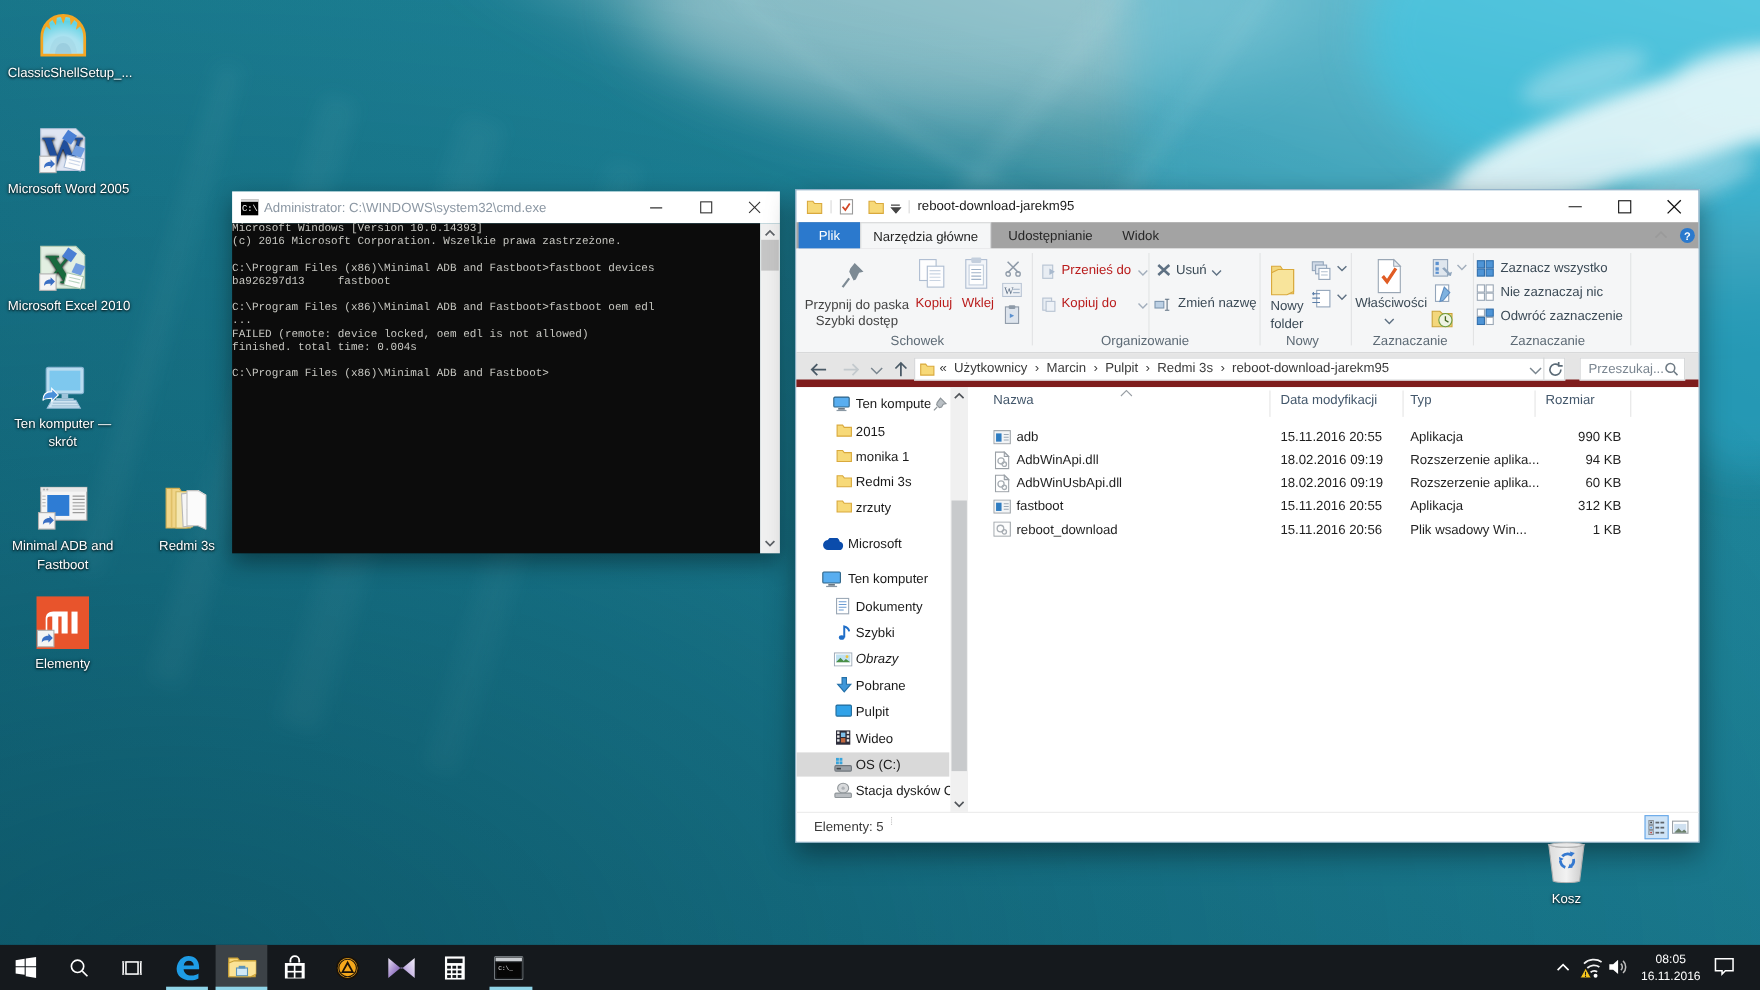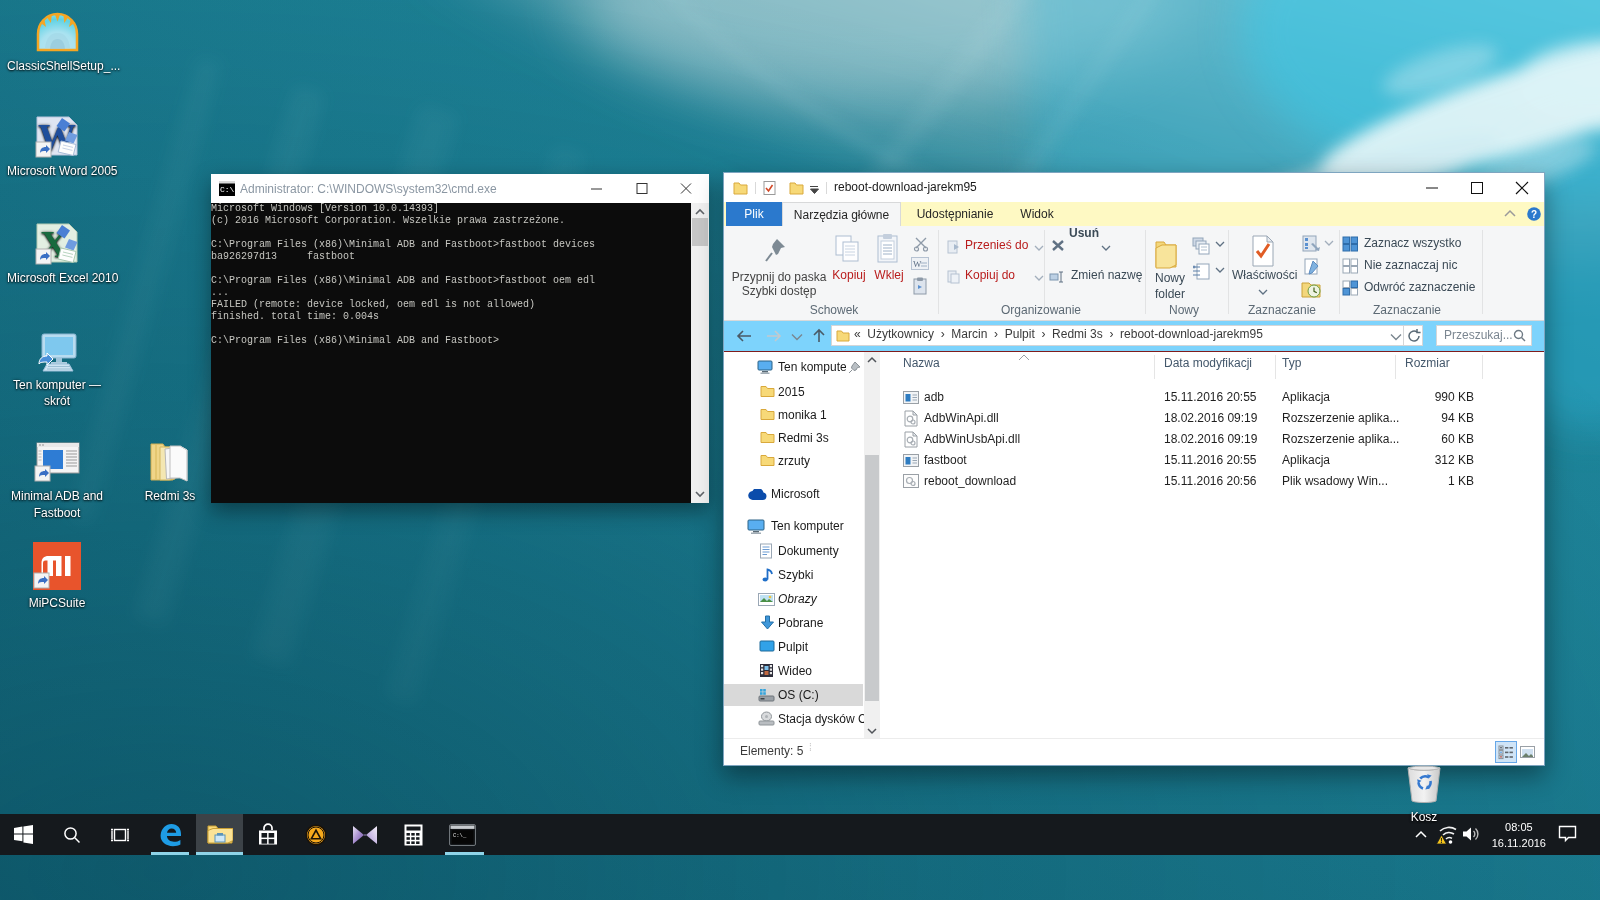--- a/index.html
+++ b/index.html
@@ -17,43 +17,43 @@
   #cmd .body{position:absolute;left:0;top:29px;width:480px;height:300px;background:#0c0c0c;
     font-family:"Liberation Mono",monospace;font-size:10px;line-height:12px;color:#c6c6c0;
     white-space:pre;overflow:hidden;}
   #cmd .sbar{position:absolute;right:0;top:29px;width:18px;height:300px;background:#f0f0f0;}
   
   #exp{position:absolute;left:723px;top:172px;width:822px;height:594px;background:#fff;
     border:1px solid #7ea5c0;box-sizing:border-box;box-shadow:0 10px 24px rgba(0,0,0,.4);
     font-size:12px;color:#1a1a1a;}
   .capbtn{position:absolute;top:0;height:29px;width:45px;text-align:center;line-height:29px;color:#171717;}
   
-  #tabs{position:absolute;left:0;top:29px;right:0;height:24px;background:#fef9c3;}
+  #tabs{position:absolute;left:0;top:29px;right:0;height:24px;background:#a3a3a3;}
   .tab{position:absolute;top:0;height:24px;line-height:24px;font-size:12px;white-space:nowrap;color:#262626;text-align:center;}
   
   #ribbon{position:absolute;left:0;top:53px;right:0;height:94px;background:#f5f6f7;
     border-bottom:1px solid #d8d9da;box-sizing:content-box;}
   .rsep{position:absolute;top:4px;height:84px;width:1px;background:#e2e3e4;}
   .rlabel{position:absolute;font-size:12px;color:#5d6a75;text-align:center;bottom:3px;}
   .rtxt{font-size:12px;white-space:nowrap;color:#3b4a56;}
   .rtxt.dis{color:#b91c1c;}
   
-  #addr{position:absolute;left:0;top:148px;right:0;height:31px;background:#7dd3fc;border-bottom:1px solid #7f1d1d;box-sizing:border-box;}
+  #addr{position:absolute;left:0;top:148px;right:0;height:31px;background:#e5e5e5;border-bottom:7px solid #7f1d1d;box-sizing:border-box;}
   .abox{position:absolute;top:4px;height:21px;border:1px solid #d4d6d8;background:#fff;box-sizing:border-box;}
   
   #side{position:absolute;left:0;top:179px;width:140px;bottom:26px;background:#fff;font-size:12px;overflow:hidden;}
   .srow{position:absolute;left:0;width:140px;height:22px;line-height:22px;white-space:nowrap;overflow:hidden;}
   #sscroll{position:absolute;left:140px;top:179px;width:16px;bottom:26px;background:#f0f0f0;}
   #flist{position:absolute;left:156px;top:179px;right:0;bottom:26px;background:#fff;}
   .fhdr{position:absolute;top:4px;font-size:12px;color:#43576b;white-space:nowrap;}
   .hsep{position:absolute;top:3px;height:24px;width:1px;background:#e5e5e5;}
   .frow{position:absolute;font-size:12px;color:#1f1f1f;white-space:nowrap;height:21px;line-height:21px;}
   #status{position:absolute;left:0;bottom:0;right:0;height:26px;background:#fff;border-top:1px solid #ececec;}
   
-  #taskbar{position:absolute;left:0;top:814px;width:1600px;height:41px;background:#15191d;}
+  #taskbar{position:absolute;left:0;top:859px;width:1600px;height:41px;background:#15191d;}
   .tbicon{position:absolute;top:0;width:46px;height:41px;display:flex;align-items:center;justify-content:center;}
   .uline{position:absolute;bottom:0;height:3px;background:#8fd4e8;}
   #clock{position:absolute;right:54px;top:5px;color:#fff;font-size:11px;text-align:center;line-height:16px;}
 </style>
 </head>
 <body>
 <div id="desktop">
 
   <svg class="abs" style="left:0;top:0" width="1600" height="900" viewBox="0 0 1600 900">
     <defs>
@@ -259,21 +259,21 @@
         <rect x="1" y="1" width="8" height="11" fill="#e8edf3" stroke="#b6c2d2"></rect>
           <rect x="4" y="4" width="8" height="9" fill="#eef2f7" stroke="#b6c2d2"></rect>
       </svg>
       <div class="abs rtxt dis" style="left:241px;top:42px;">Kopiuj do</div>
       <svg class="abs" style="left:310px;top:48px" width="10" height="8">
           <path d="M1,2 L5,6 L9,2" stroke="#a2aebc" fill="none" stroke-width="1.3"></path>
         </svg>
       <svg class="abs" style="left:327px;top:13px" width="14" height="13">
           <path d="M2,2 L12,11 M12,2 L2,11" stroke="#5f7183" stroke-width="2.4"></path>
         </svg>
-      <div class="abs rtxt" style="left:345px;top:0;font-weight:bold;">Usuń</div>
+      <div class="abs rtxt" style="left:345px;top:12px;">Usuń</div>
       <svg class="abs" style="left:377px;top:18px" width="10" height="8">
           <path d="M1,2 L5,6 L9,2" stroke="#5f7183" fill="none" stroke-width="1.3"></path>
         </svg>
       <svg class="abs" style="left:325px;top:45px" width="18" height="12" viewBox="0 0 18 12">
         <rect x="1" y="3" width="8" height="6" fill="#bcd0e4" stroke="#7d96b0"></rect>
           <path d="M12,1 v10 M10,1 h4 M10,11 h4" stroke="#5f7183"></path>
       </svg>
       <div class="abs rtxt" style="left:347px;top:42px;">Zmień nazwę</div>
 
       <svg class="abs" style="left:430px;top:12px" width="26" height="32" viewBox="0 0 26 32">
@@ -906,21 +906,21 @@
   <div class="dicon" style="left:7px;top:542px;width:100px;">
     <svg width="48" height="48" viewBox="0 0 48 48" style="display:block;margin:0 auto;">
       <rect x="0" y="0" width="48" height="48" fill="#e8542c"></rect>
       <g fill="#fff">
           <path d="M10,34 V21 c0,-4.5 2.5,-7 7,-7 h13 v20 h-5.5 V18.5 h-3 V34 h-5.5 V18.5 H14 c-2,0 -2.5,1 -2.5,3 V34 Z" transform="translate(-1.5,0)"></path>
           <rect x="32" y="14" width="5.5" height="20"></rect>
         </g>
       <rect x="1" y="31" width="15" height="15" fill="#f4f4f4" stroke="#b0b0b0"></rect>
       <path d="M5,42 c0,-4 2,-6 6,-6 l0,-2 4,4 -4,4 0,-2 c-3,0 -5,0 -6,2 z" fill="#3a6fc4"></path>
     </svg>
-    <div style="margin-top:5px;">MiPCSuite</div>
+    <div style="margin-top:5px;">Elementy</div>
   </div>
   <div class="dicon" style="left:1374px;top:765px;width:100px;">
     <svg width="40" height="38" viewBox="0 0 40 38" style="display:block;margin:0 auto;">
       <defs>
           <linearGradient id="bin" x1="0" y1="0" x2="1" y2="0">
             <stop offset="0" stop-color="#dcdcdc"></stop>
             <stop offset="0.5" stop-color="#f2f2f2"></stop>
             <stop offset="1" stop-color="#c8c8c8"></stop>
           </linearGradient>
         </defs>

